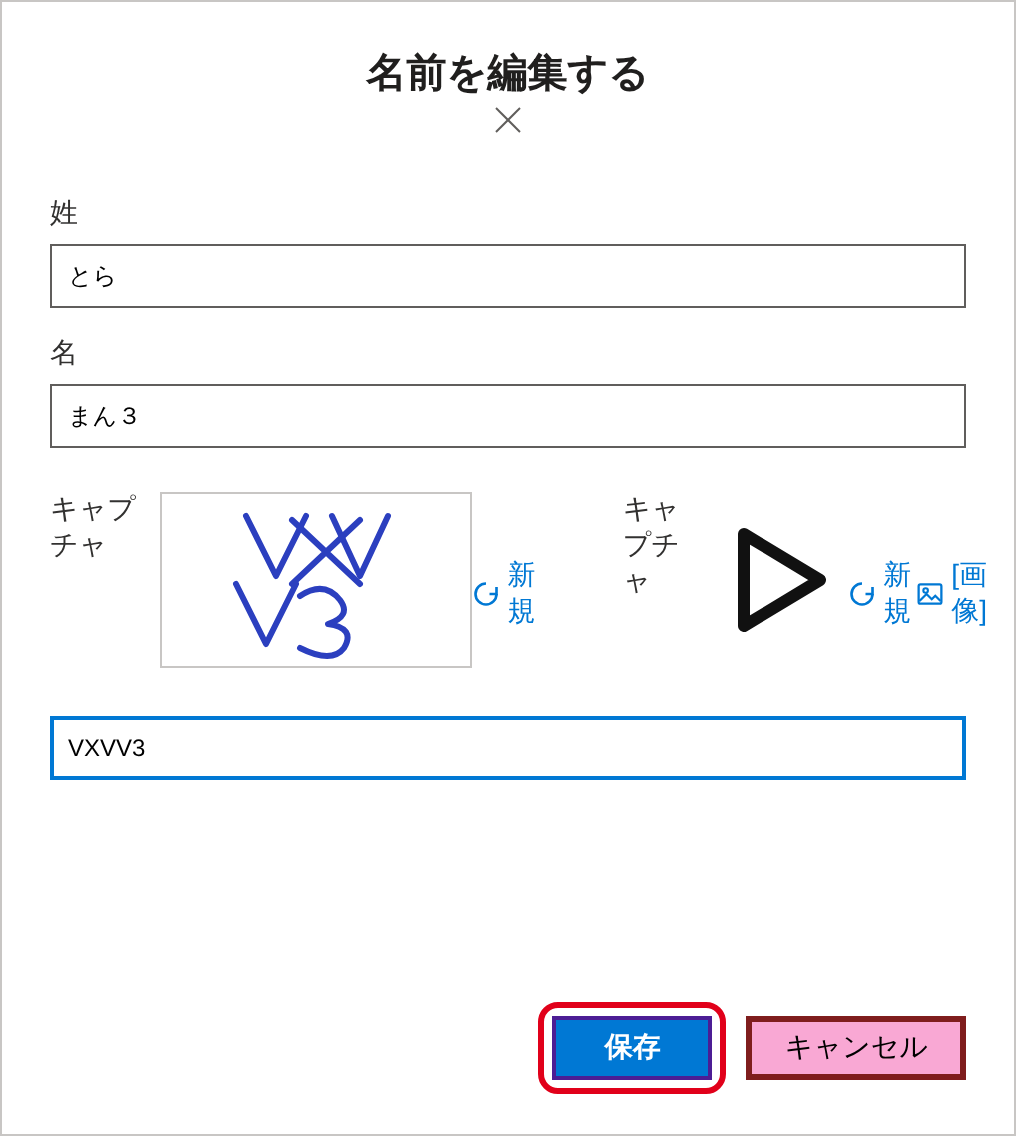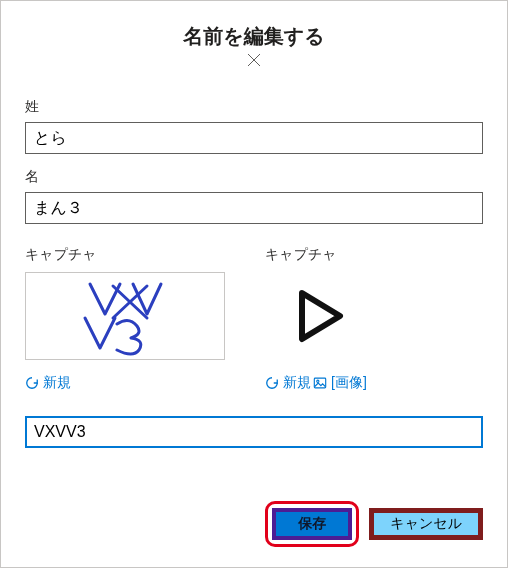--- a/index.html
+++ b/index.html
@@ -38,36 +38,36 @@
     font-size: 14px;
     color: #323130;
     margin-bottom: 6px;
     margin-top: 14px;
   }
   .text-input {
     width: 100%;
     height: 32px;
     border: 1px solid #605e5c;
     padding: 4px 8px;
-    font-size: 16px;
+    font-size: 12px;
     font-family: inherit;
     outline: none;
   }
   .text-input.focused {
     border: 2px solid #0078d4;
     padding: 3px 7px;
   }
   .captcha-row {
     display: flex;
     gap: 40px;
     margin-top: 22px;
   }
   .captcha-col {
     display: flex;
-    flex-direction: column;
+    flex-direction: row;
   }
   .captcha-col.left { flex: 0 0 200px; }
   .captcha-col.right { flex: 1; }
   .captcha-label {
     font-size: 14px;
     color: #323130;
     margin-bottom: 8px;
   }
   .captcha-image-box {
     width: 200px;
@@ -111,27 +111,27 @@
     gap: 10px;
     align-items: center;
   }
   .btn {
     min-width: 80px;
     height: 32px;
     padding: 0 16px;
     font-size: 14px;
     font-family: inherit;
     cursor: pointer;
-    border: 5px solid #7f1d1d;
-    background: #7dd3fc;
+    border: 3px solid #7f1d1d;
+    background: #f9a8d4;
   }
   .btn.primary {
     background: #0078d4;
-    color: #0f172a;
-    border: 4px solid #4c1d95;
+    color: #ffffff;
+    border: 2px solid #4c1d95;
     font-weight: 600;
   }
   .highlight-ring {
     border: 3px solid #e1001a;
     border-radius: 10px;
     padding: 4px;
   }
 </style>
 </head>
 <body>

